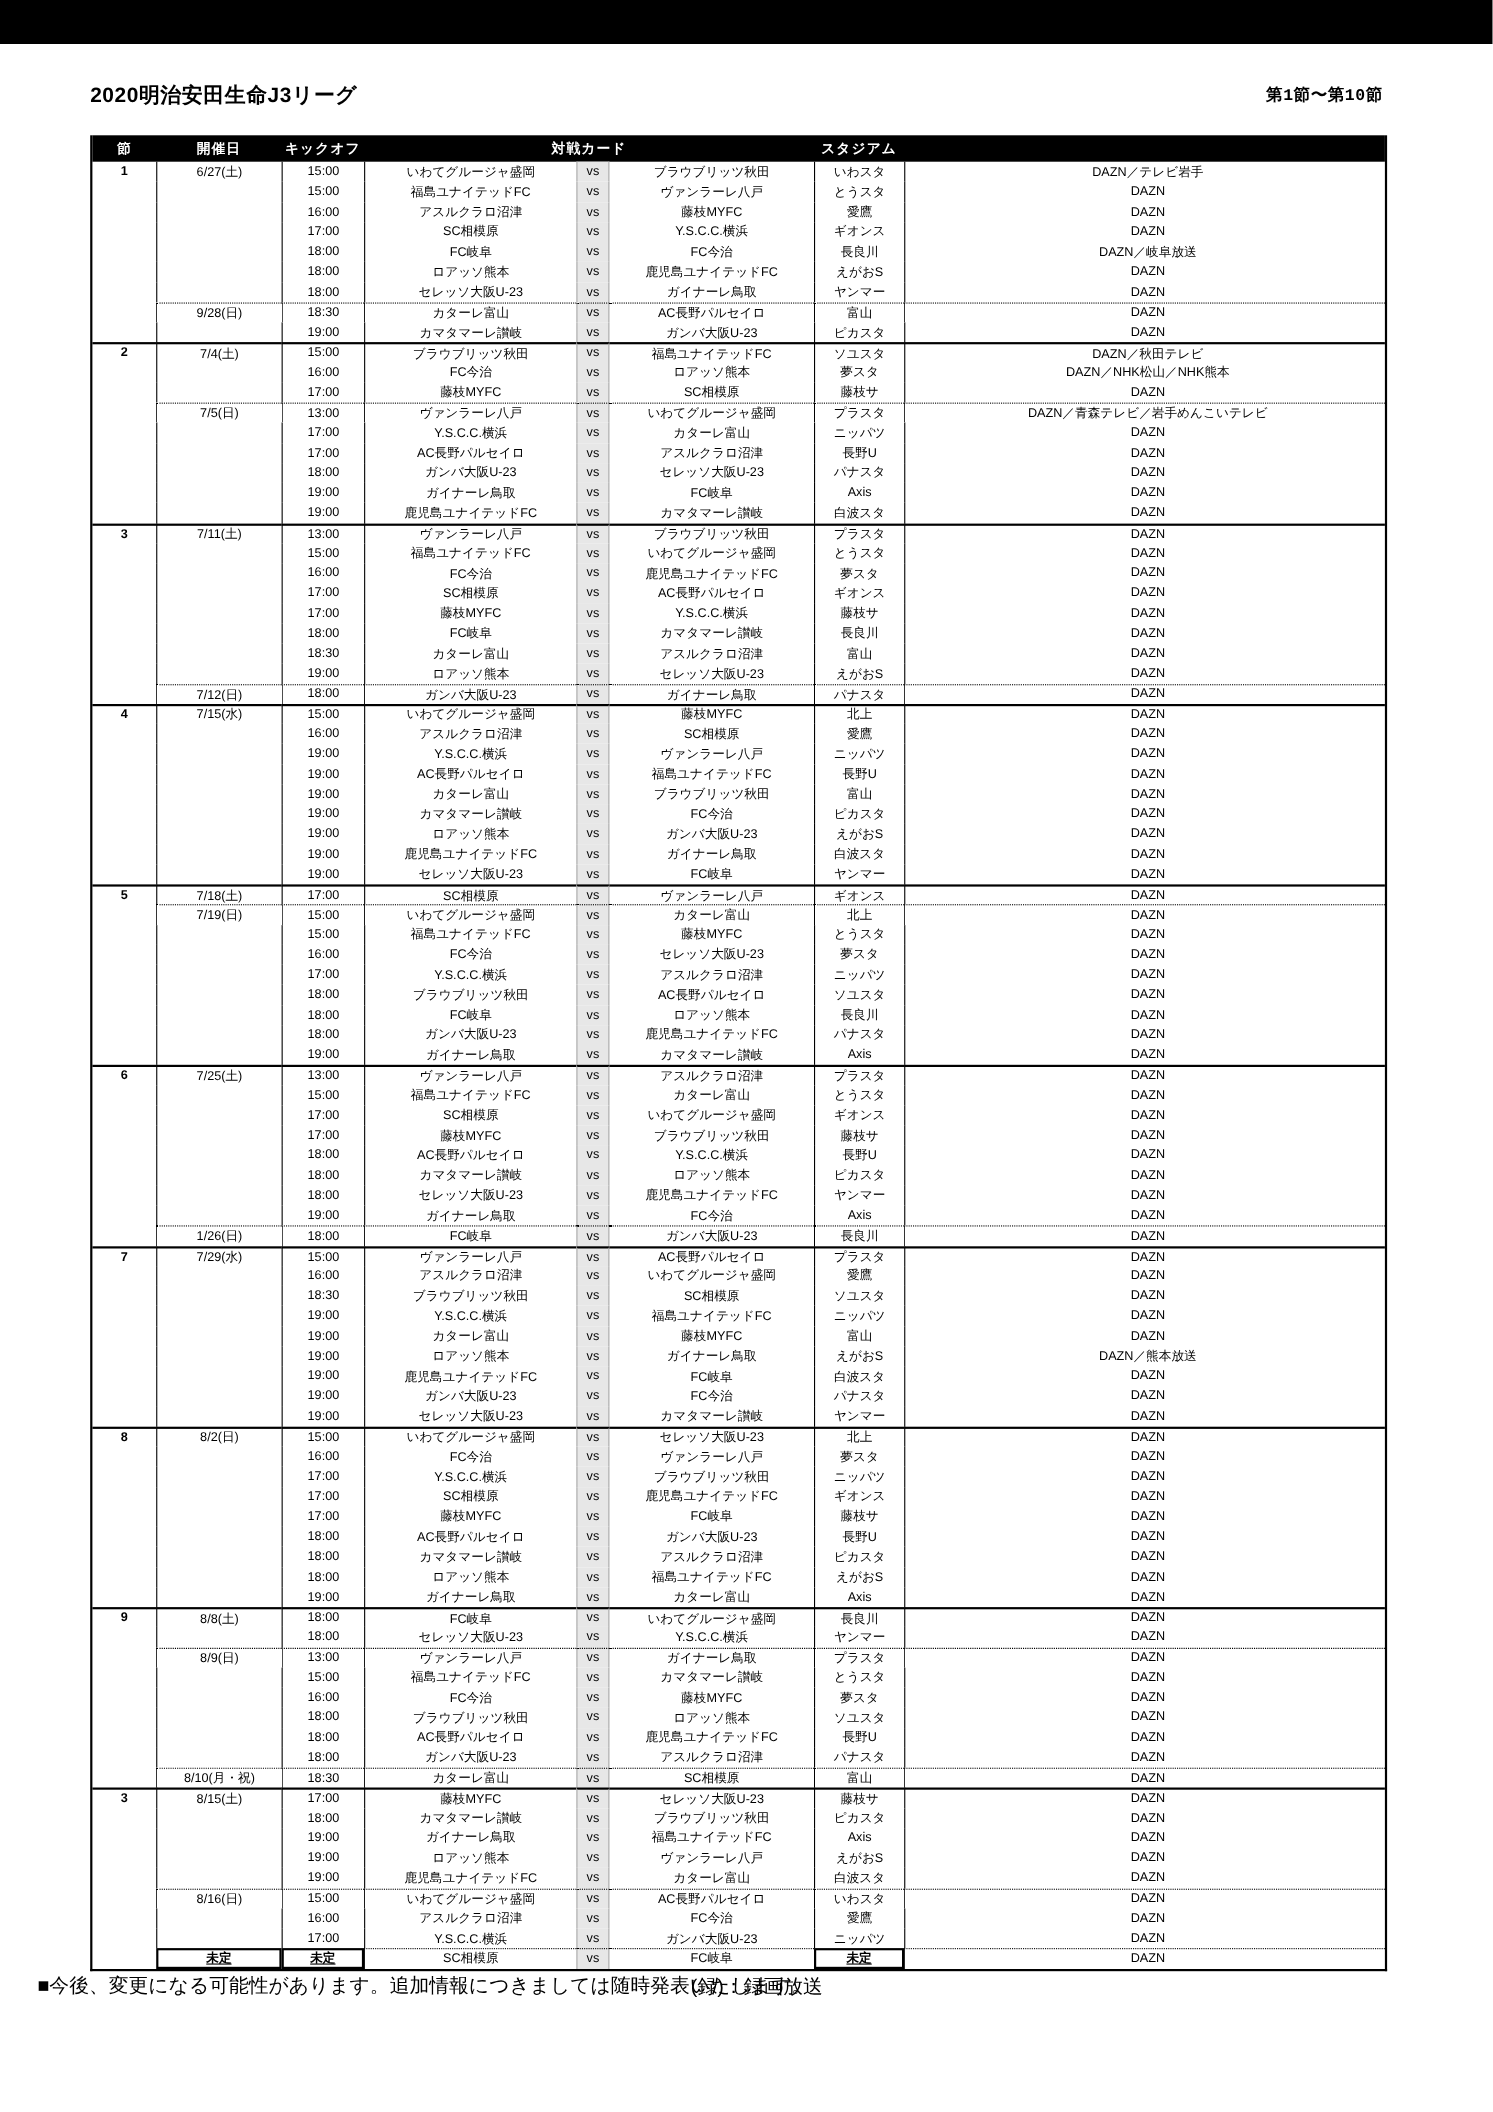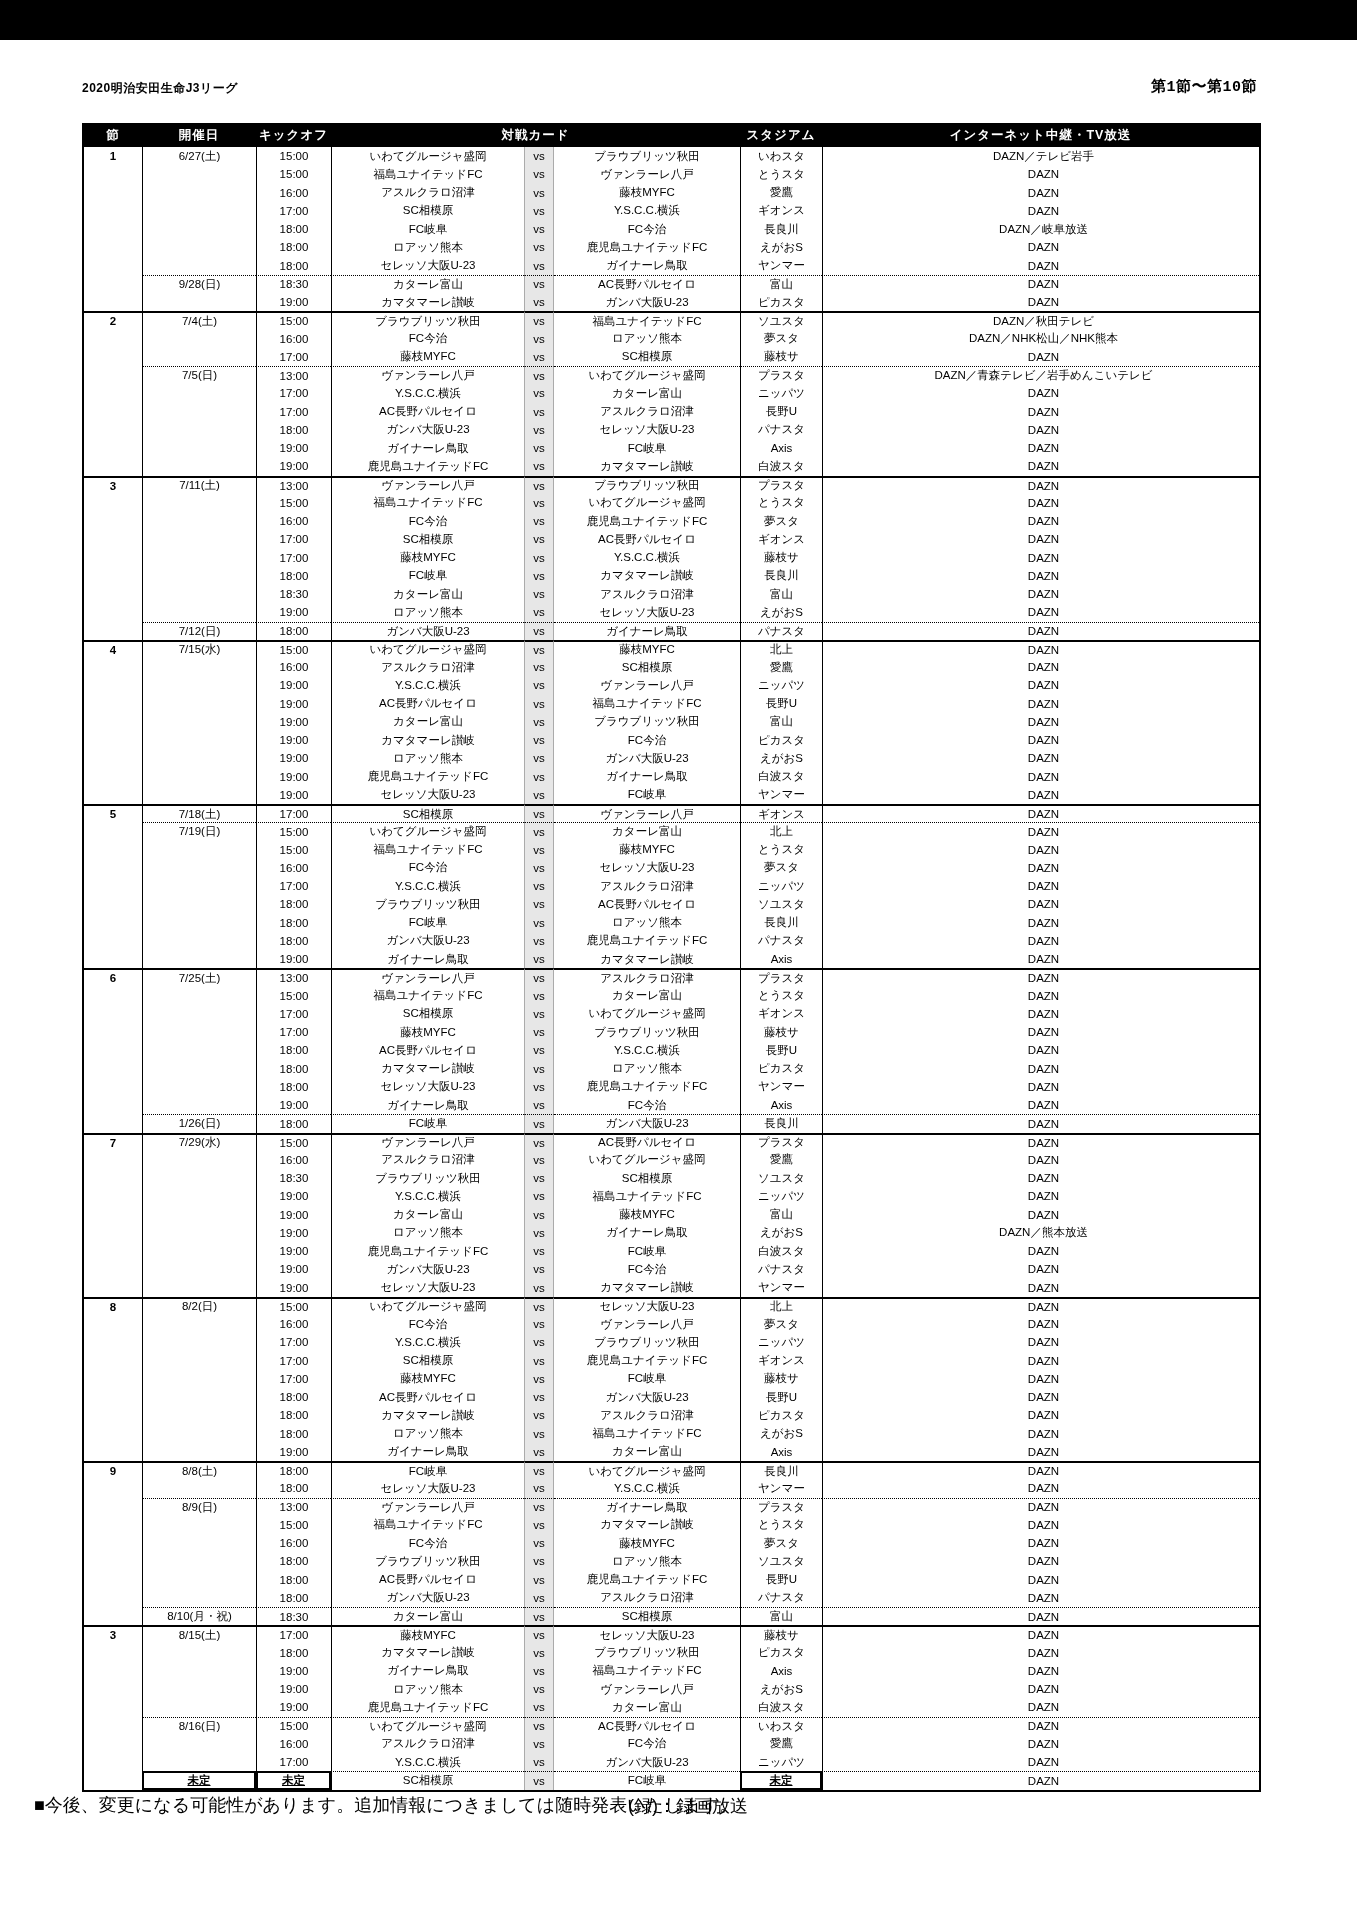--- a/index.html
+++ b/index.html
@@ -6,21 +6,21 @@
   body{
     width:1357px;height:1920px;position:relative;overflow:hidden;
     font-family:"Liberation Sans","DejaVu Sans",sans-serif;
     -webkit-font-smoothing:antialiased;color:#000;
   }
   .topbar{height:40px;width:100%;background:#000;}
   .titlebar{
     margin:38px 0 0 82px;width:1175px;display:flex;
     justify-content:space-between;align-items:flex-end;line-height:20px;
   }
-  .doc-title{font-size:12px;font-weight:bold;letter-spacing:.5px;}
+  .doc-title{font-size:19px;font-weight:bold;letter-spacing:.5px;}
   .range-label{font-size:15px;font-weight:bold;letter-spacing:.5px;font-family:Liberation Mono, monospace;}
 
   .tbl{
     margin:25px 0 0 82px;width:1175px;
     border:2px solid #000;border-top:none;box-sizing:content-box;
   }
   .thead{
     display:grid;grid-template-columns:58px 114px 75px 409px 82px 437px;
     height:24px;background:#000;color:#fff;font-weight:bold;font-size:12.5px;
   }
@@ -63,21 +63,20 @@
   <div class="range-label">第1節〜第10節</div>
 </div>
 
 <div class="tbl">
   <div class="thead">
     <div>節</div>
     <div>開催日</div>
     <div>キックオフ</div>
     <div>対戦カード</div>
     <div>スタジアム</div>
-    <div>インターネット中継・TV放送</div>
   </div>
   <div id="tbody">
       <div class="row">
         <div class="c-sec">1</div>
         <div class="c-date">6/27(土)</div>
         <div class="c-kick">15:00</div>
         <div class="c-home">いわてグルージャ盛岡</div>
         <div class="c-vs">vs</div>
         <div class="c-away">ブラウブリッツ秋田</div>
         <div class="c-stad">いわスタ</div>

